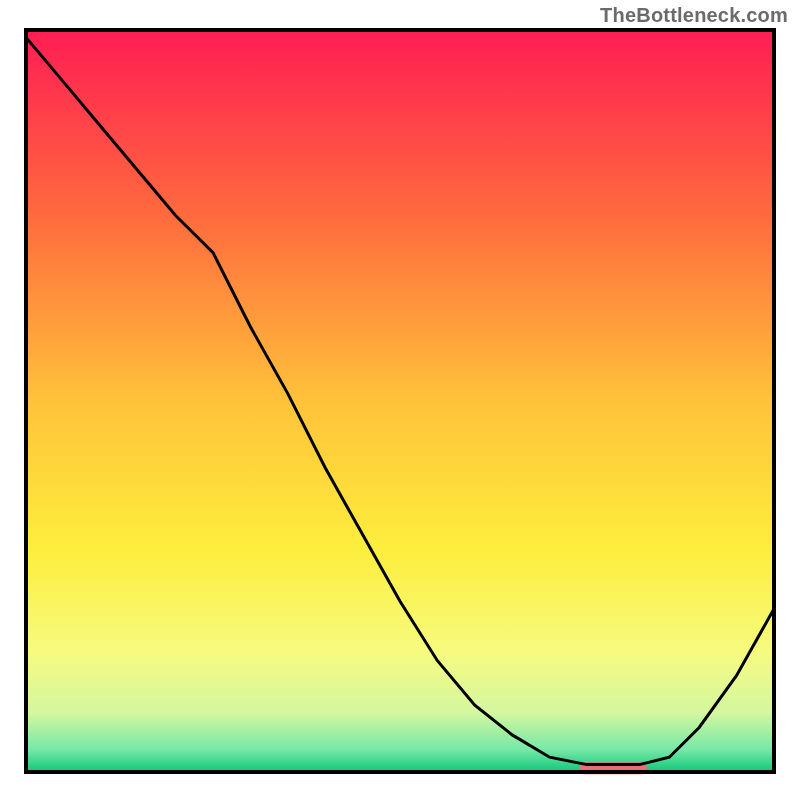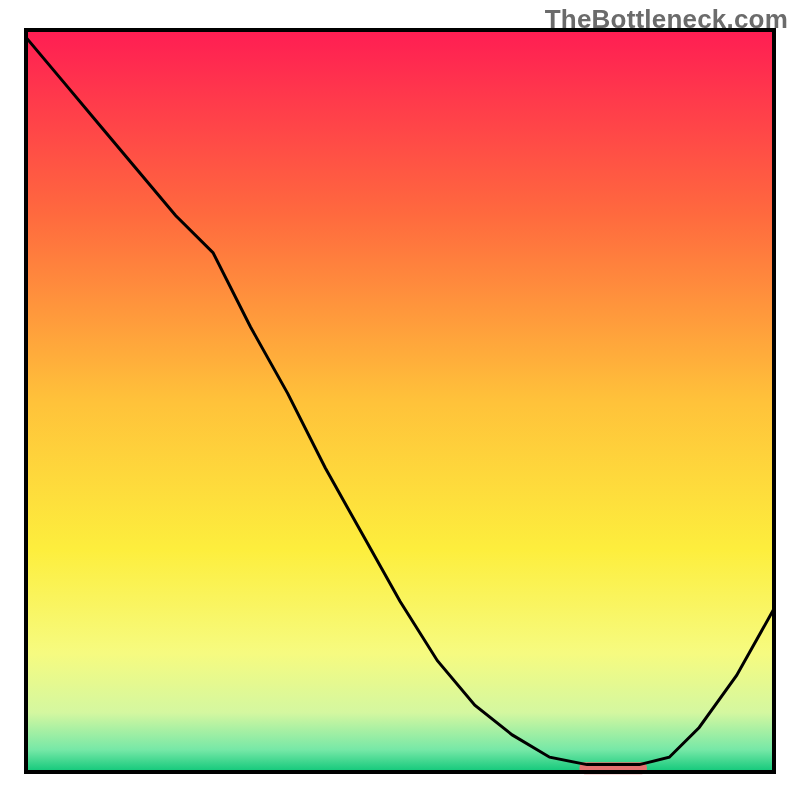--- a/index.html
+++ b/index.html
@@ -12,21 +12,21 @@
   }
   .chart-wrapper {
     position: relative;
     width: 800px;
     height: 800px;
   }
   .attribution {
     position: absolute;
     top: 4px;
     right: 12px;
-    font-size: 26px;
+    font-size: 20px;
     font-weight: 600;
     color: #6b6b6b;
     letter-spacing: 0.2px;
     z-index: 50;
   }
   svg.chart {
     position: absolute;
     top: 0;
     left: 0;
     width: 800px;

